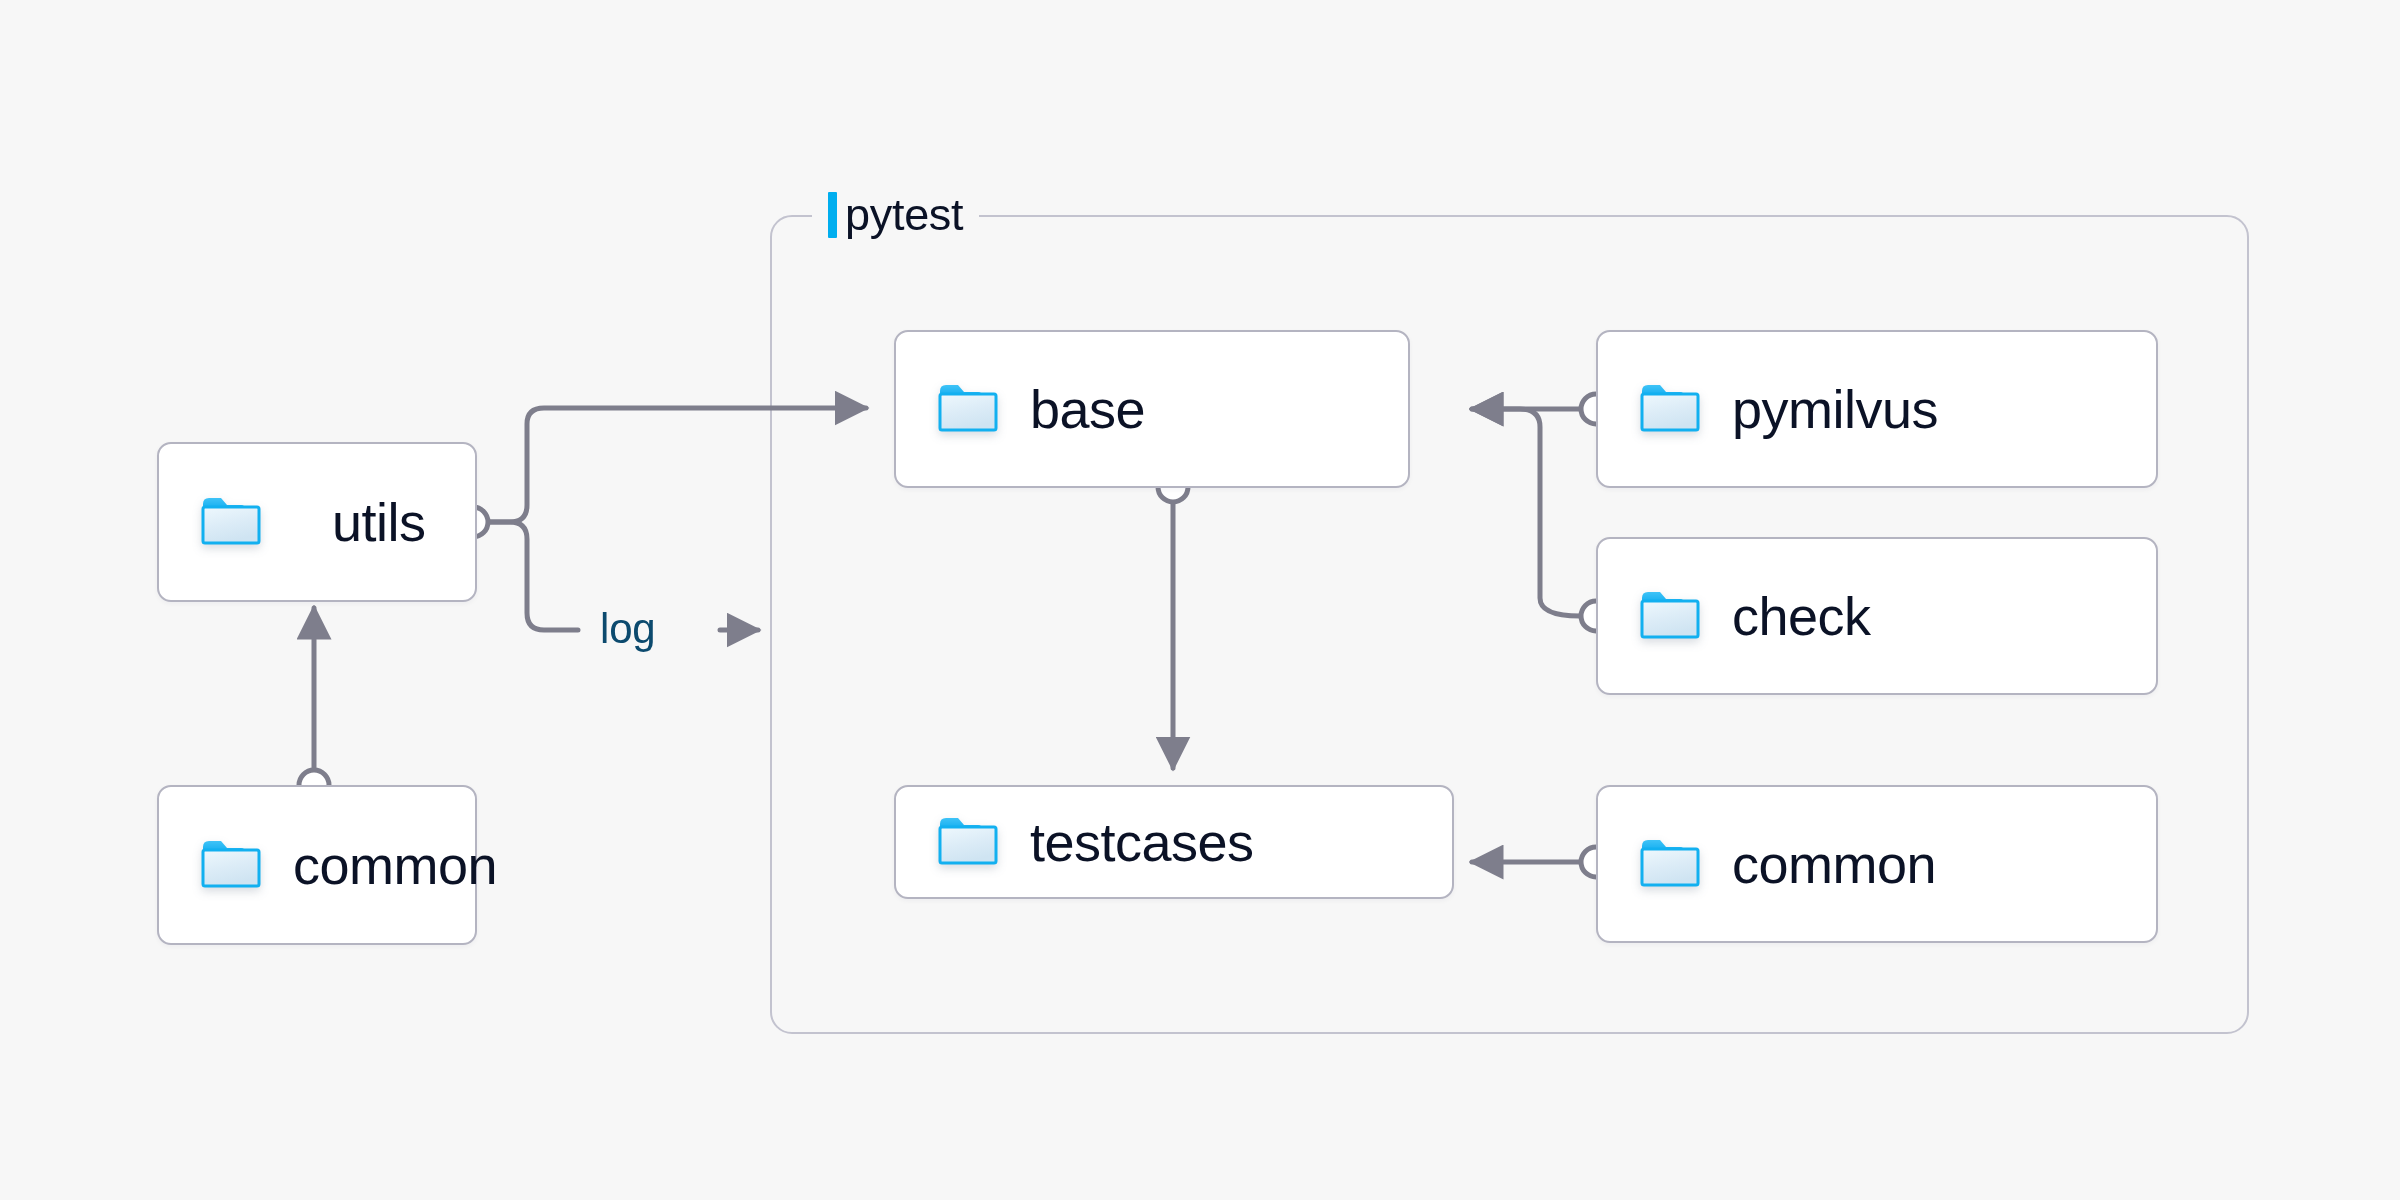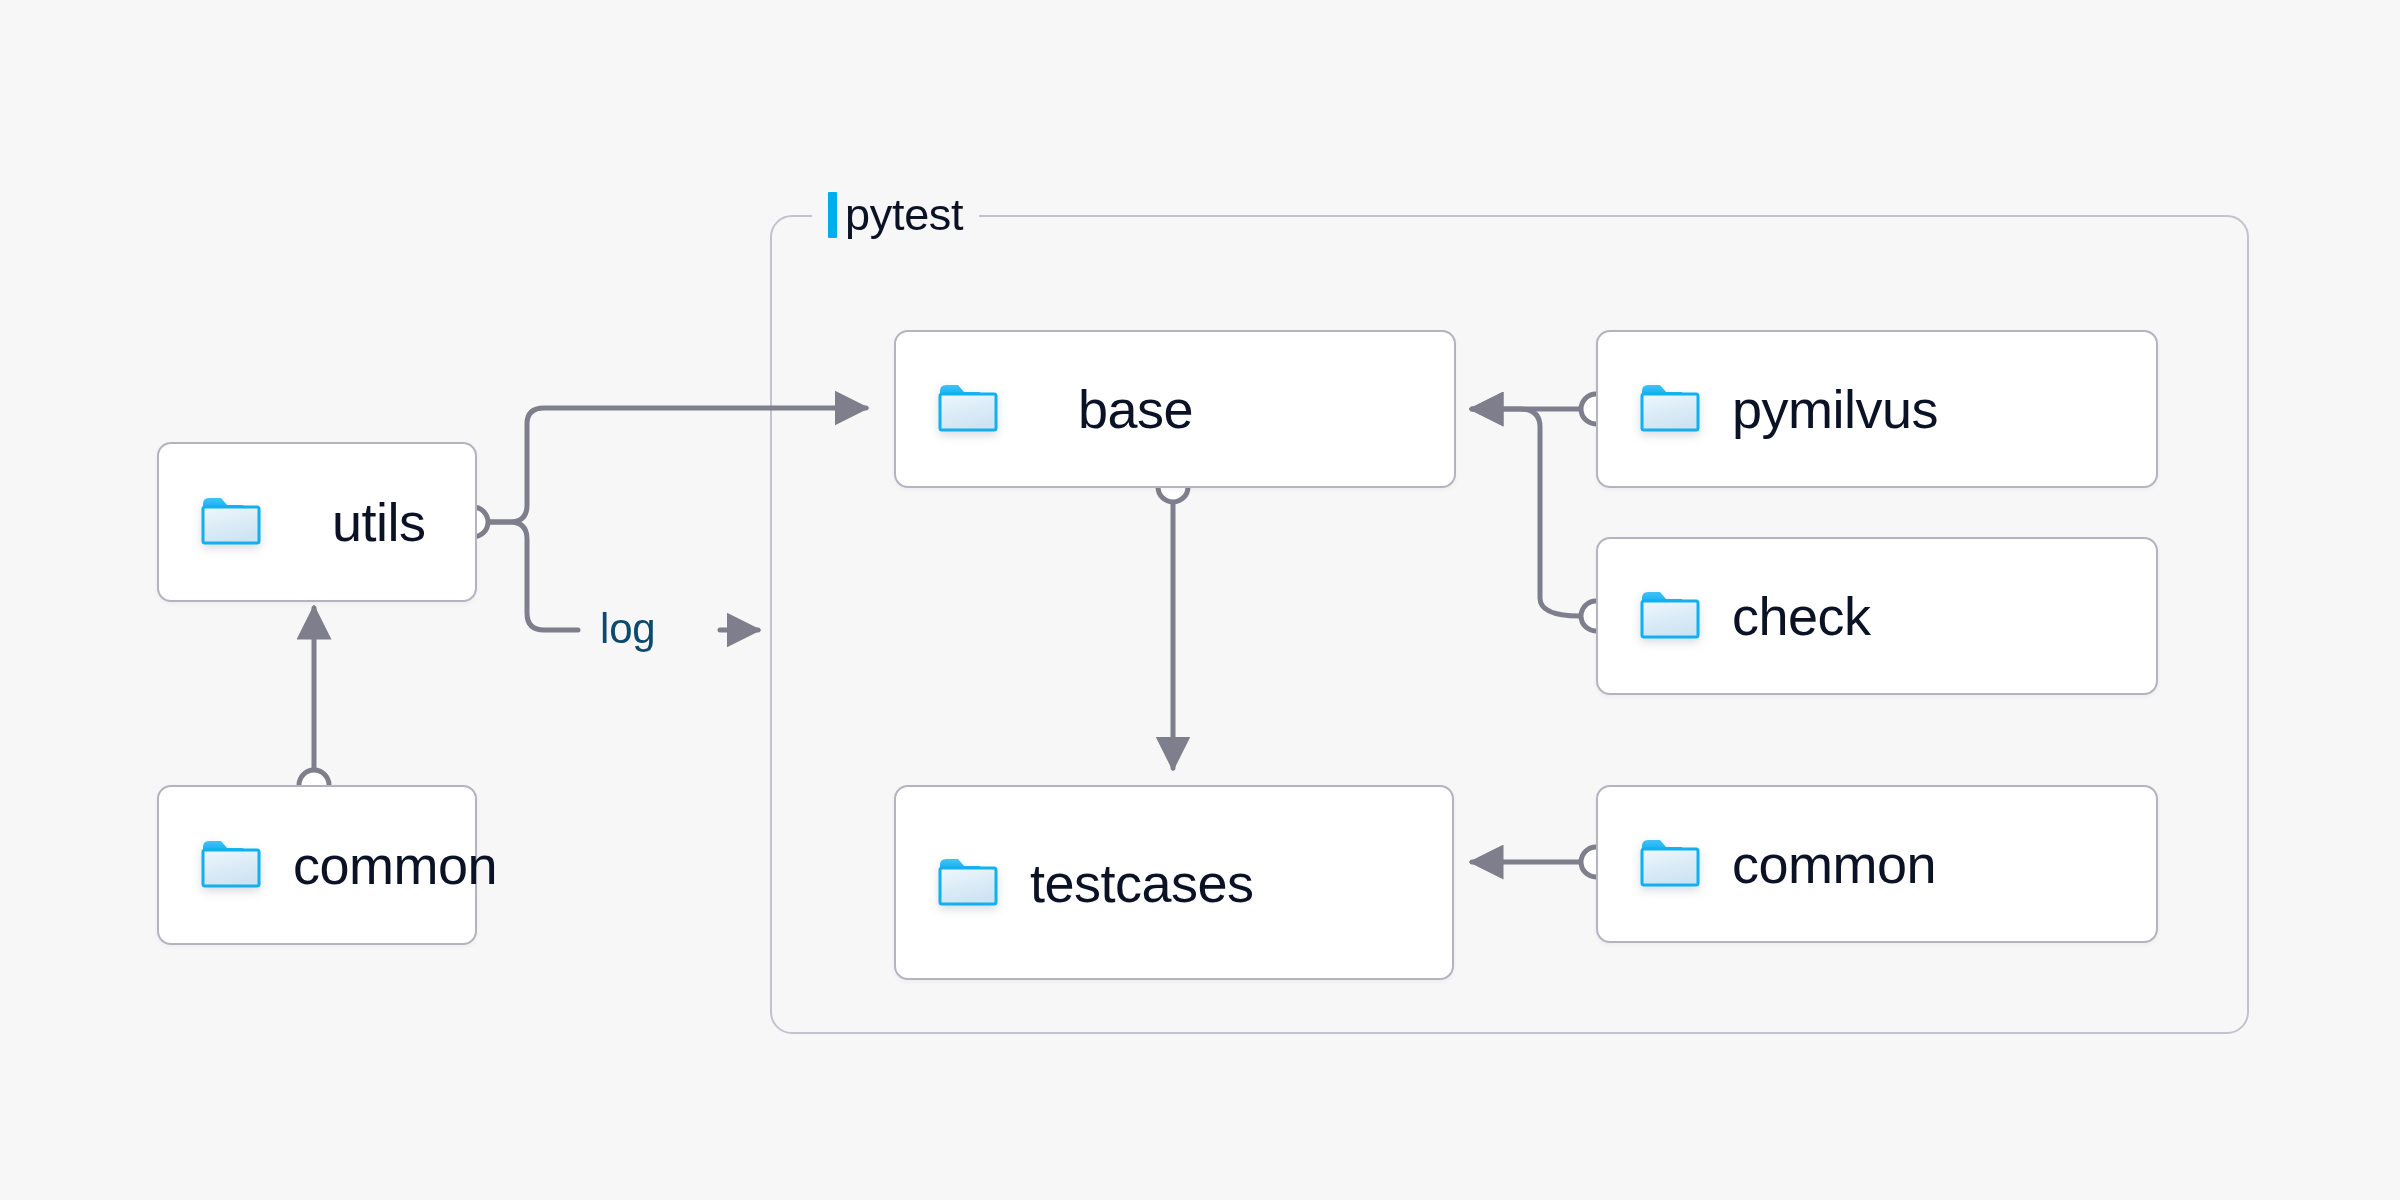--- a/index.html
+++ b/index.html
@@ -172,31 +172,31 @@
   <div class="node" style="left:157px; top:785px; width:320px; height:160px;">
     <span class="folder">
       <svg width="62" height="52" viewBox="0 0 62 52">
         <path d="M2 10 Q2 4 8 4 L20 4 L26 11 L40 11 Q44 11 44 15 L44 17 L2 17 Z" fill="url(#folderTab)"></path>
         <rect x="2" y="13" width="56" height="36" rx="2" fill="url(#folderBody)" stroke="#12b0f0" stroke-width="3"></rect>
       </svg>
     </span>
     <span class="label">common</span>
   </div>
 
-  <div class="node" style="left:894px; top:330px; width:562px; height:158px;gap:48px;">
+  <div class="node" style="left:894px; top:330px; width:516px; height:158px;">
     <span class="folder">
       <svg width="62" height="52" viewBox="0 0 62 52">
         <path d="M2 10 Q2 4 8 4 L20 4 L26 11 L40 11 Q44 11 44 15 L44 17 L2 17 Z" fill="url(#folderTab)"></path>
         <rect x="2" y="13" width="56" height="36" rx="2" fill="url(#folderBody)" stroke="#12b0f0" stroke-width="3"></rect>
       </svg>
     </span>
     <span class="label">base</span>
   </div>
 
-  <div class="node" style="left:894px; top:785px; width:560px; height:195px;">
+  <div class="node" style="left:894px; top:785px; width:560px; height:114px;">
     <span class="folder">
       <svg width="62" height="52" viewBox="0 0 62 52">
         <path d="M2 10 Q2 4 8 4 L20 4 L26 11 L40 11 Q44 11 44 15 L44 17 L2 17 Z" fill="url(#folderTab)"></path>
         <rect x="2" y="13" width="56" height="36" rx="2" fill="url(#folderBody)" stroke="#12b0f0" stroke-width="3"></rect>
       </svg>
     </span>
     <span class="label">testcases</span>
   </div>
 
   <div class="node" style="left:1596px; top:330px; width:562px; height:158px;">

